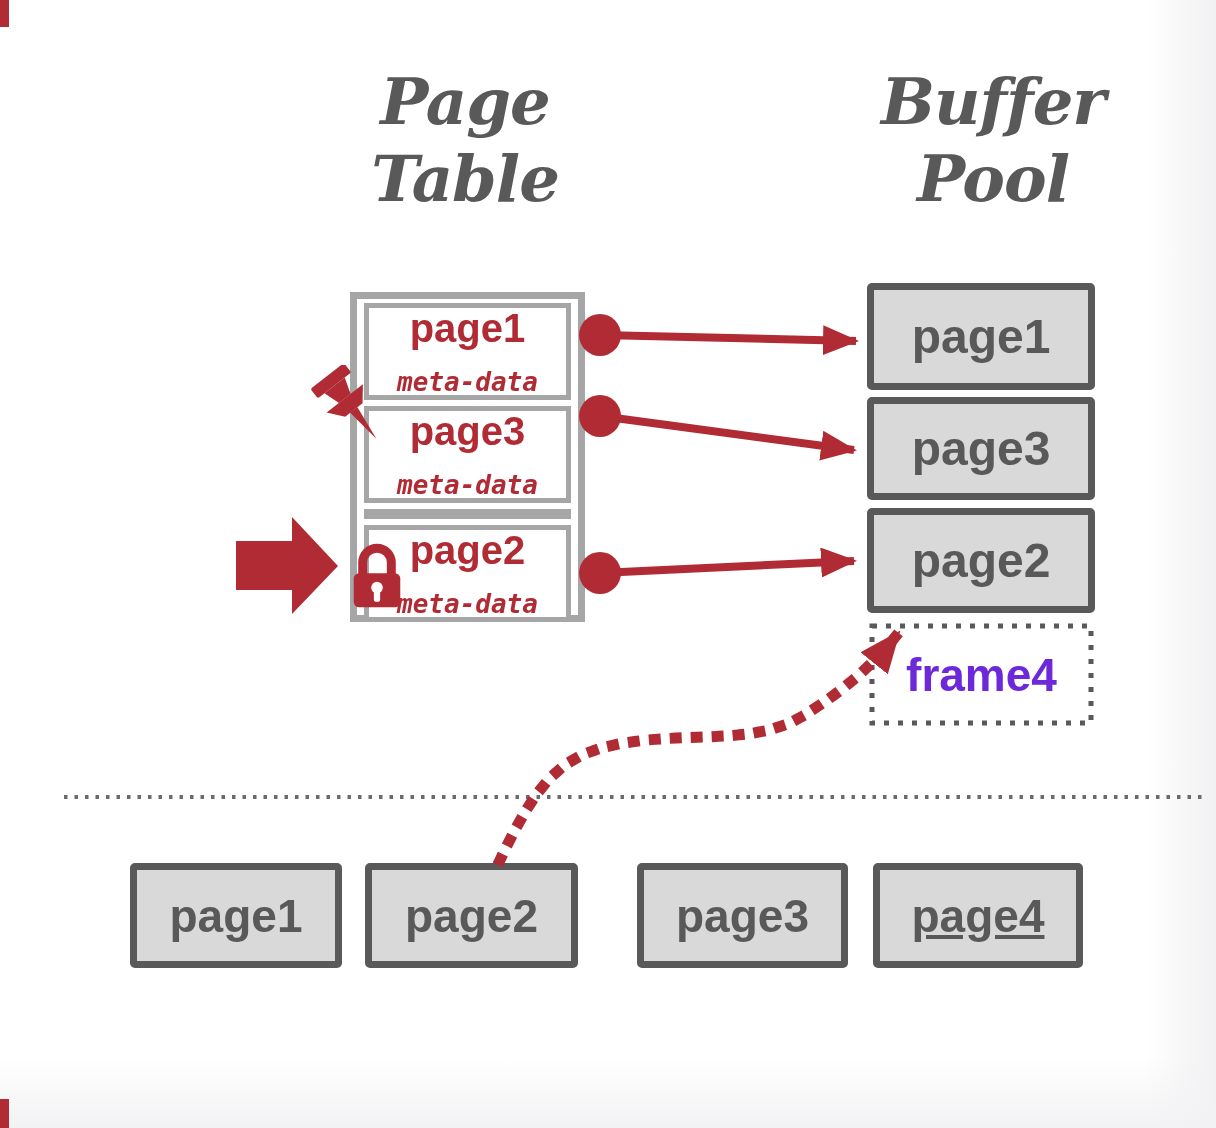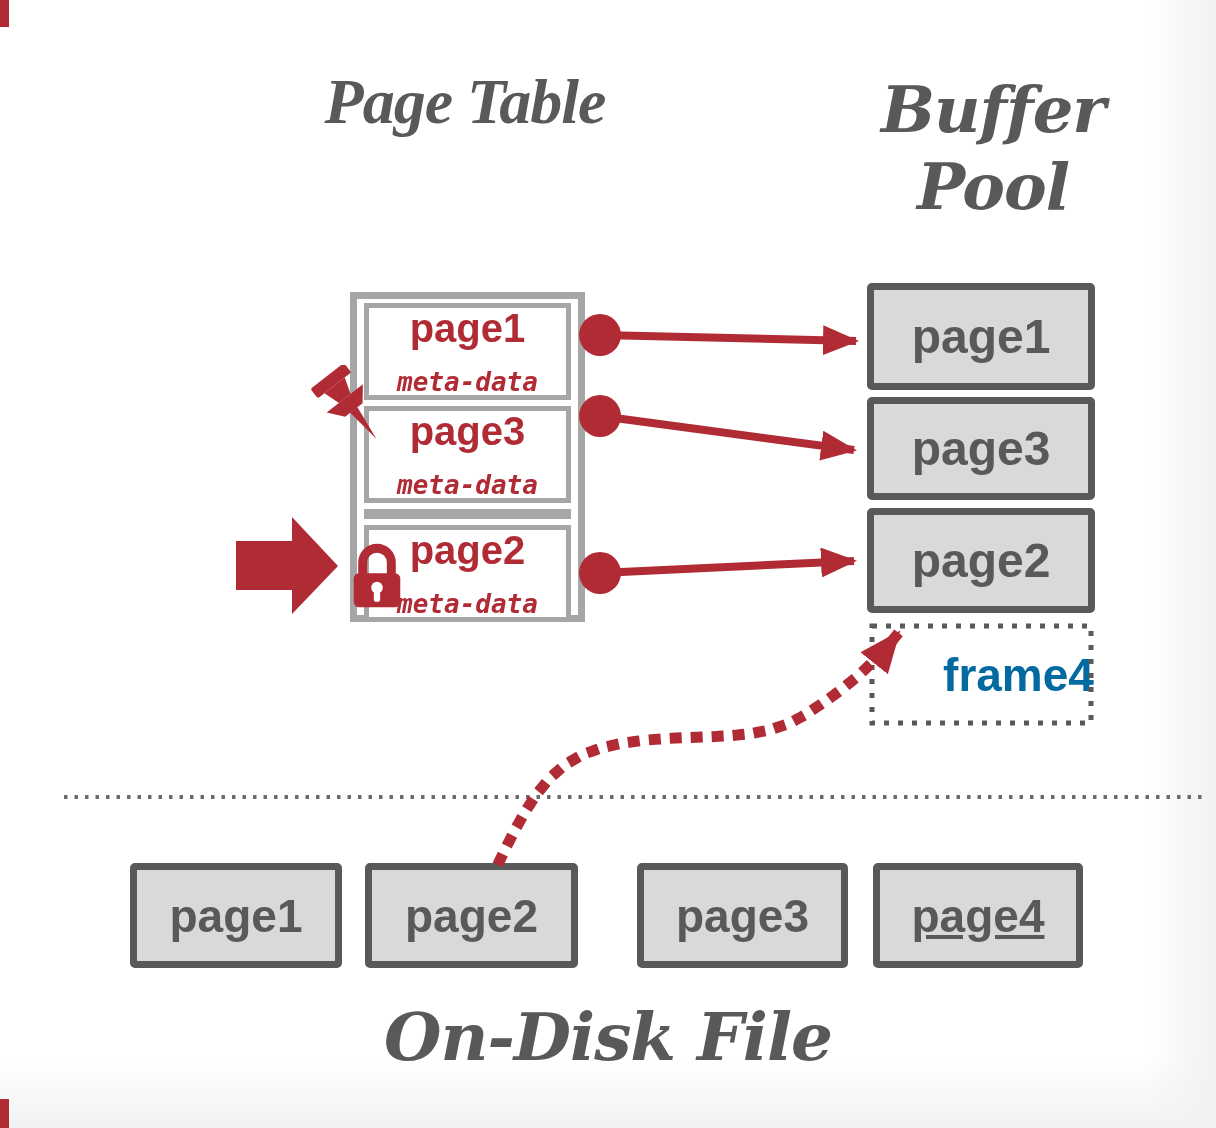--- a/index.html
+++ b/index.html
@@ -13,22 +13,22 @@
     background:linear-gradient(180deg,rgba(242,242,244,0),#f2f2f4);}
   .edge-mark{position:absolute;left:0;width:9px;background:#b12b35;z-index:3;}
   .edge-mark.top{top:0;height:27px;}
   .edge-mark.bottom{top:1099px;height:29px;}
 
   .title{
     position:absolute;color:#595959;z-index:2;
     font-family:"DejaVu Serif",serif;font-style:italic;font-weight:bold;
     font-size:64px;line-height:1.2;text-align:center;letter-spacing:-1px;
   }
-  #pt-title{left:300px;top:64px;width:330px;font-family:Liberation Serif, serif;}
-  #bp-title{left:828px;top:64px;width:330px;margin-top:8px;}
+  #pt-title{left:300px;top:64px;width:330px;}
+  #bp-title{left:828px;top:64px;width:330px;}
   #disk-title{left:298px;top:998px;width:620px;font-size:66px;}
 
   
   .page-table{
     position:absolute;left:350px;top:292px;width:235px;height:330px;z-index:2;
     box-sizing:border-box;border:7px solid #a6a6a6;background:#ffffff;
     padding:4px 7px;display:flex;flex-direction:column;gap:6px;
   }
   .pt-cell{
     flex:1;box-sizing:border-box;border:5px solid #a6a6a6;background:#ffffff;
@@ -44,23 +44,23 @@
     position:absolute;z-index:2;box-sizing:border-box;
     border:7px solid #595959;background:#d9d9d9;border-radius:5px;
     display:flex;align-items:center;justify-content:center;
     color:#595959;font-weight:bold;font-size:48px;line-height:1;
   }
   #bp-frame-1{left:867px;top:283px;width:228px;height:107px;}
   #bp-frame-2{left:867px;top:397px;width:228px;height:103px;}
   #bp-frame-3{left:867px;top:508px;width:228px;height:105px;}
 
   .frame4-label{
-    position:absolute;left:909px;top:626px;width:219px;height:97px;z-index:2;
+    position:absolute;left:872px;top:626px;width:219px;height:97px;z-index:2;
     display:flex;align-items:center;justify-content:center;
-    color:#0369a1;font-weight:bold;font-size:46px;
+    color:#6d28d9;font-weight:bold;font-size:46px;
   }
 
   #disk-page-1{left:130px;top:863px;width:212px;height:105px;font-size:46px;}
   #disk-page-2{left:365px;top:863px;width:213px;height:105px;font-size:46px;}
   #disk-page-3{left:637px;top:863px;width:211px;height:105px;font-size:46px;}
   #disk-page-4{left:873px;top:863px;width:210px;height:105px;font-size:46px;text-decoration:underline;}
 
   .icon-abs{position:absolute;z-index:4;}
   #overlay{position:absolute;left:0;top:0;z-index:10;pointer-events:none;}
 </style>
@@ -68,21 +68,20 @@
 <body>
 
 <div id="canvas">
   <div class="bg-right"></div>
   <div class="bg-bottom"></div>
   <div class="edge-mark top"></div>
   <div class="edge-mark bottom"></div>
 
   <div class="title" id="pt-title">Page Table</div>
   <div class="title" id="bp-title">Buffer Pool</div>
-  <div class="title" id="disk-title">On-Disk File</div>
 
   <div class="page-table">
     <div class="pt-cell">
       <span class="pt-label">page1</span>
       <span class="pt-meta">meta-data</span>
     </div>
     <div class="pt-cell">
       <span class="pt-label">page3</span>
       <span class="pt-meta">meta-data</span>
     </div>

